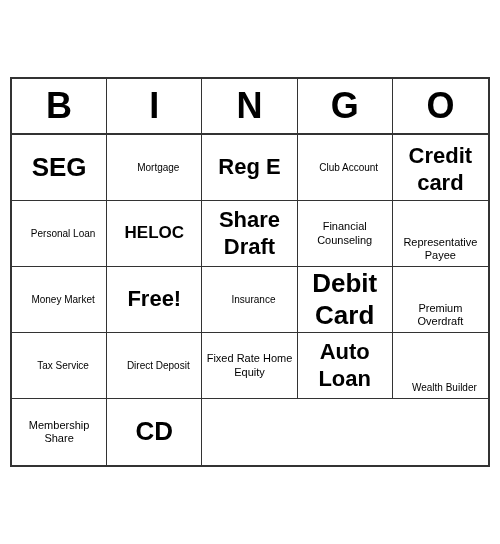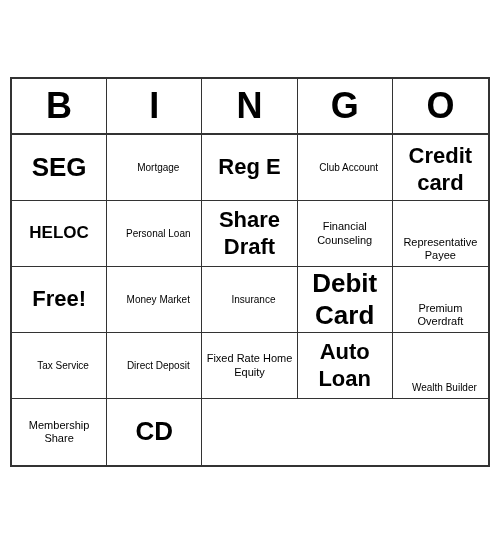--- a/index.html
+++ b/index.html
@@ -89,39 +89,39 @@
       <div class="bingo-cell">
         <span class="cell-text size-lg">Reg E</span>
       </div>
       <div class="bingo-cell">
         <span class="cell-text size-sm">Club Account</span>
       </div>
       <div class="bingo-cell">
         <span class="cell-text size-lg">Credit card</span>
       </div>
       <div class="bingo-cell">
-        <span class="cell-text size-md">HELOC</span>
+        <span class="cell-text size-sm">Personal Loan</span>
       </div>
       <div class="bingo-cell">
-        <span class="cell-text size-sm">Personal Loan</span>
+        <span class="cell-text size-md">HELOC</span>
       </div>
       <div class="bingo-cell">
         <span class="cell-text size-lg">Share Draft</span>
       </div>
       <div class="bingo-cell">
         <span class="cell-text size-xs">Financial Counseling</span>
       </div>
       <div class="bingo-cell">
         <span class="cell-text size-xs">Representative Payee</span>
       </div>
       <div class="bingo-cell">
-        <span class="cell-text free-cell">Free!</span>
+        <span class="cell-text size-sm">Money Market</span>
       </div>
       <div class="bingo-cell">
-        <span class="cell-text size-sm">Money Market</span>
+        <span class="cell-text free-cell">Free!</span>
       </div>
       <div class="bingo-cell">
         <span class="cell-text size-sm">Insurance</span>
       </div>
       <div class="bingo-cell">
         <span class="cell-text size-xl">Debit Card</span>
       </div>
       <div class="bingo-cell">
         <span class="cell-text size-xs">Premium Overdraft</span>
       </div>

